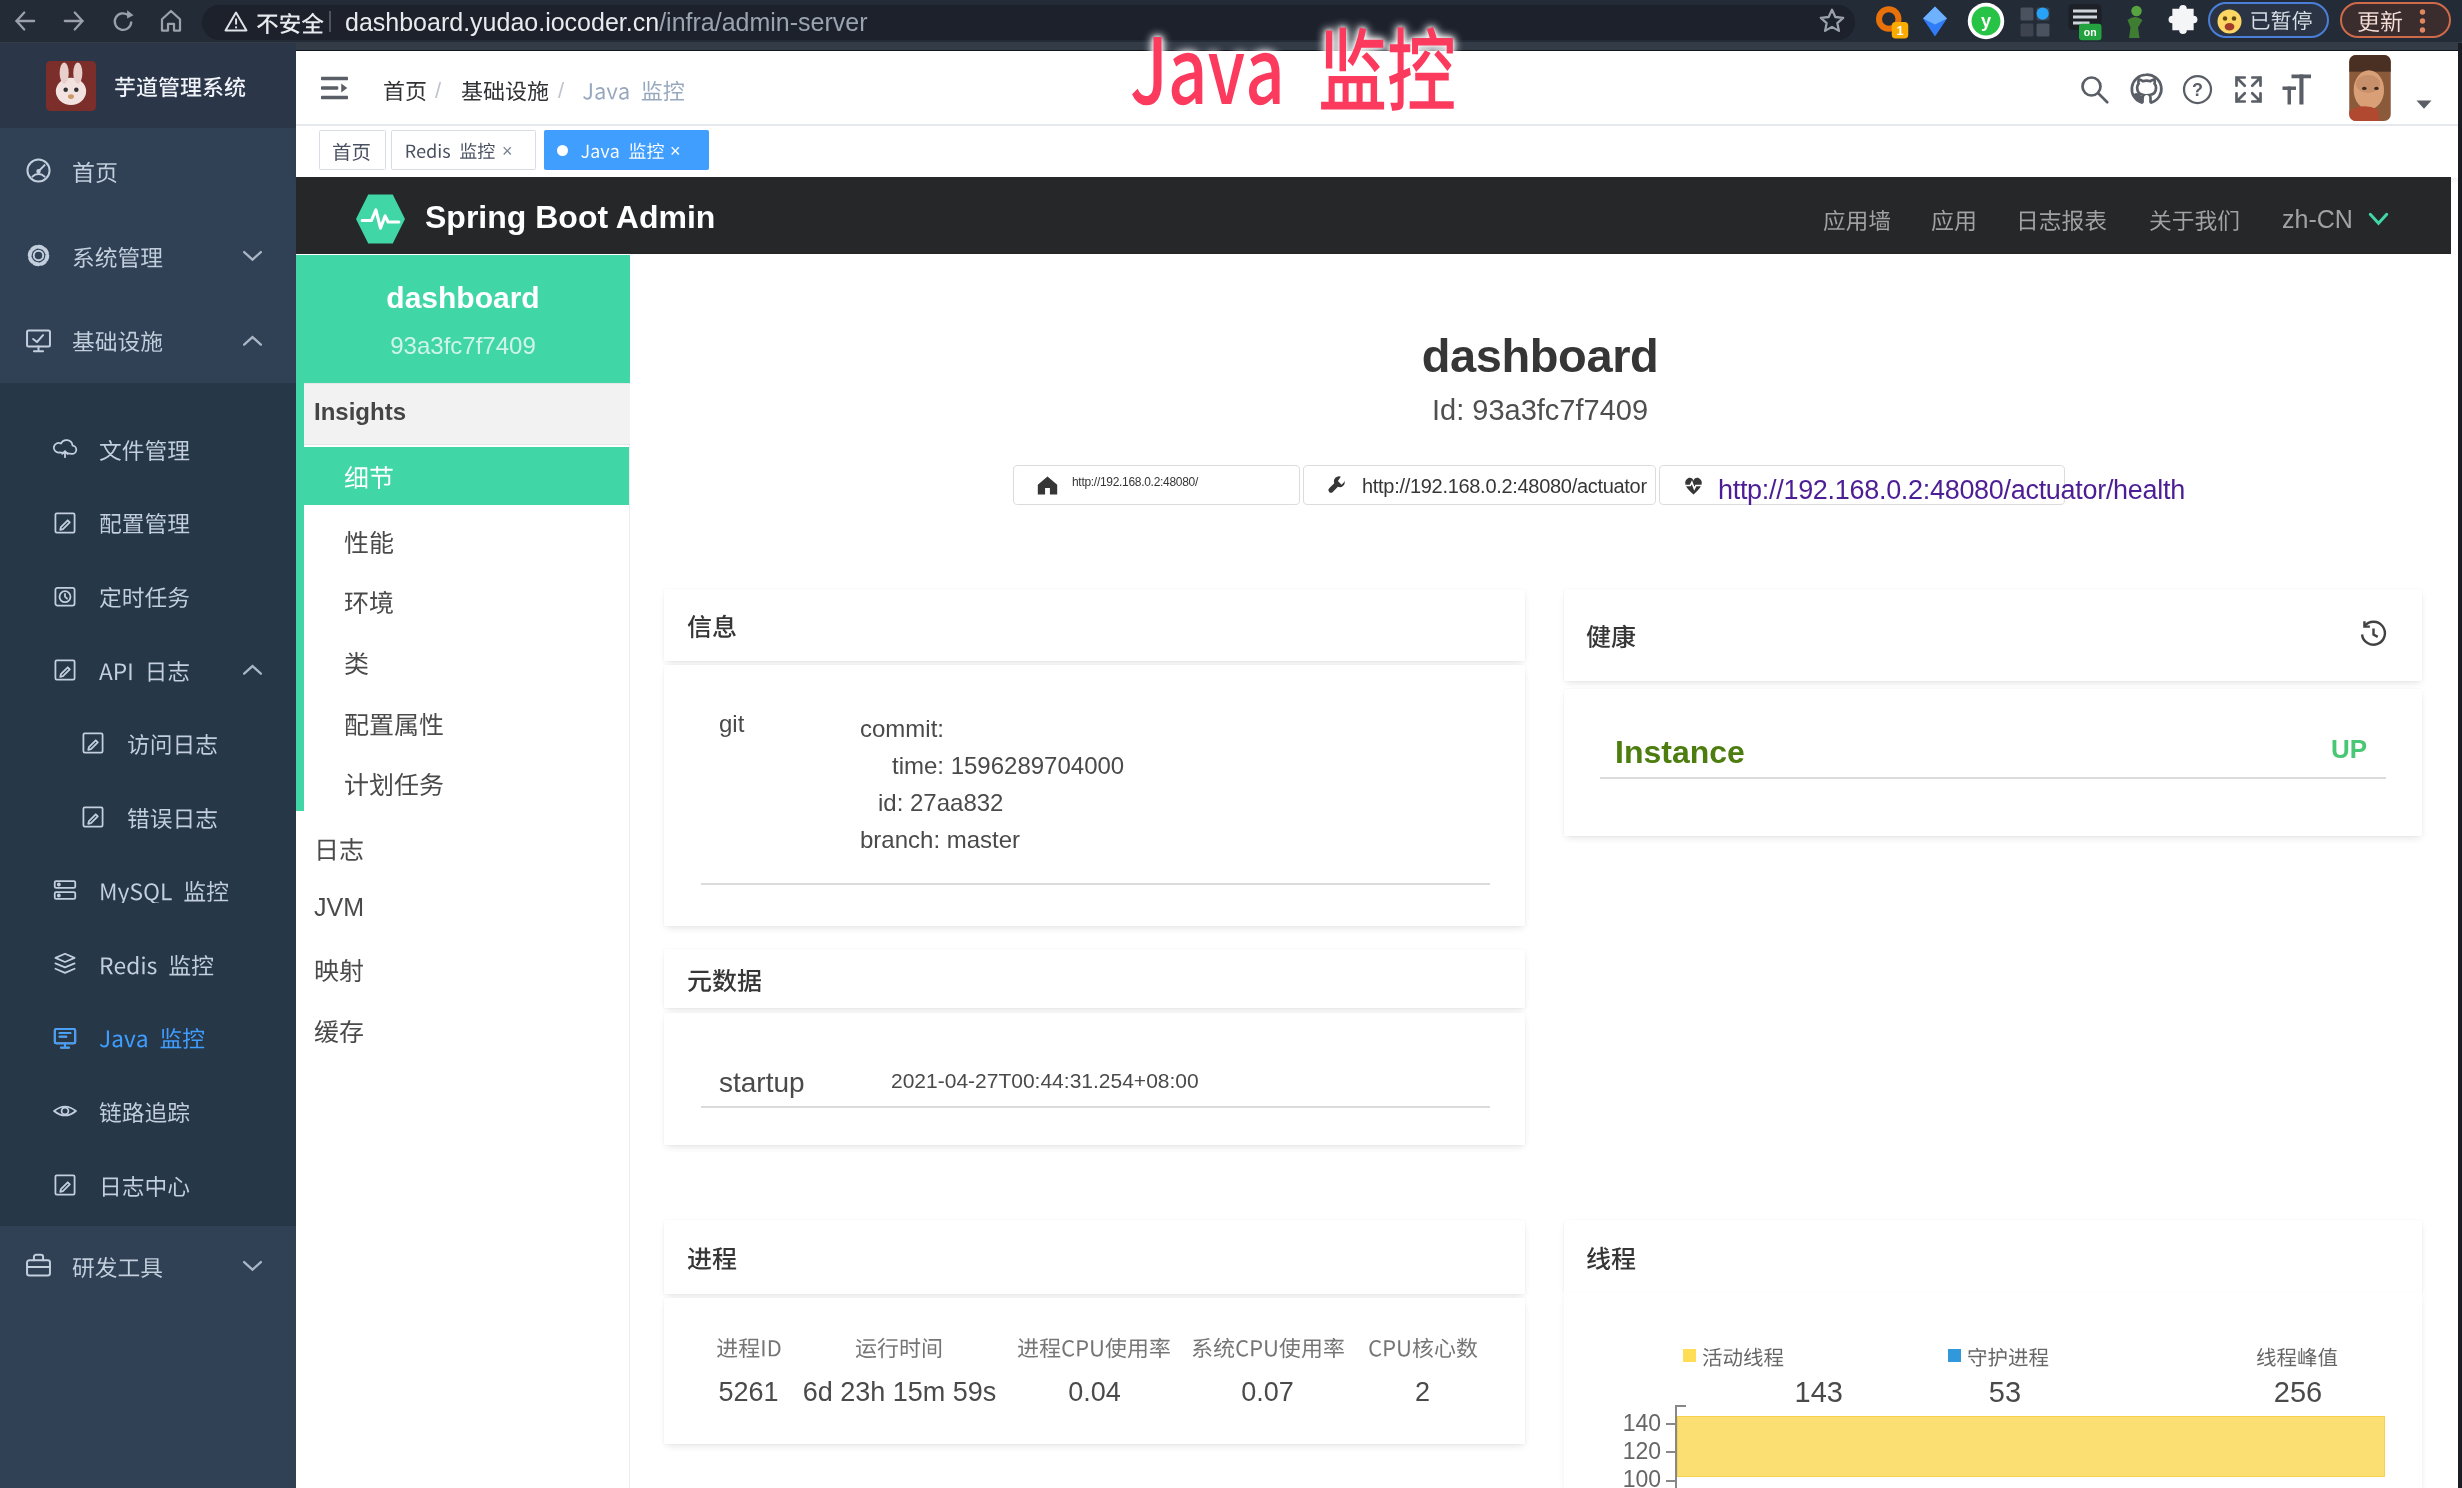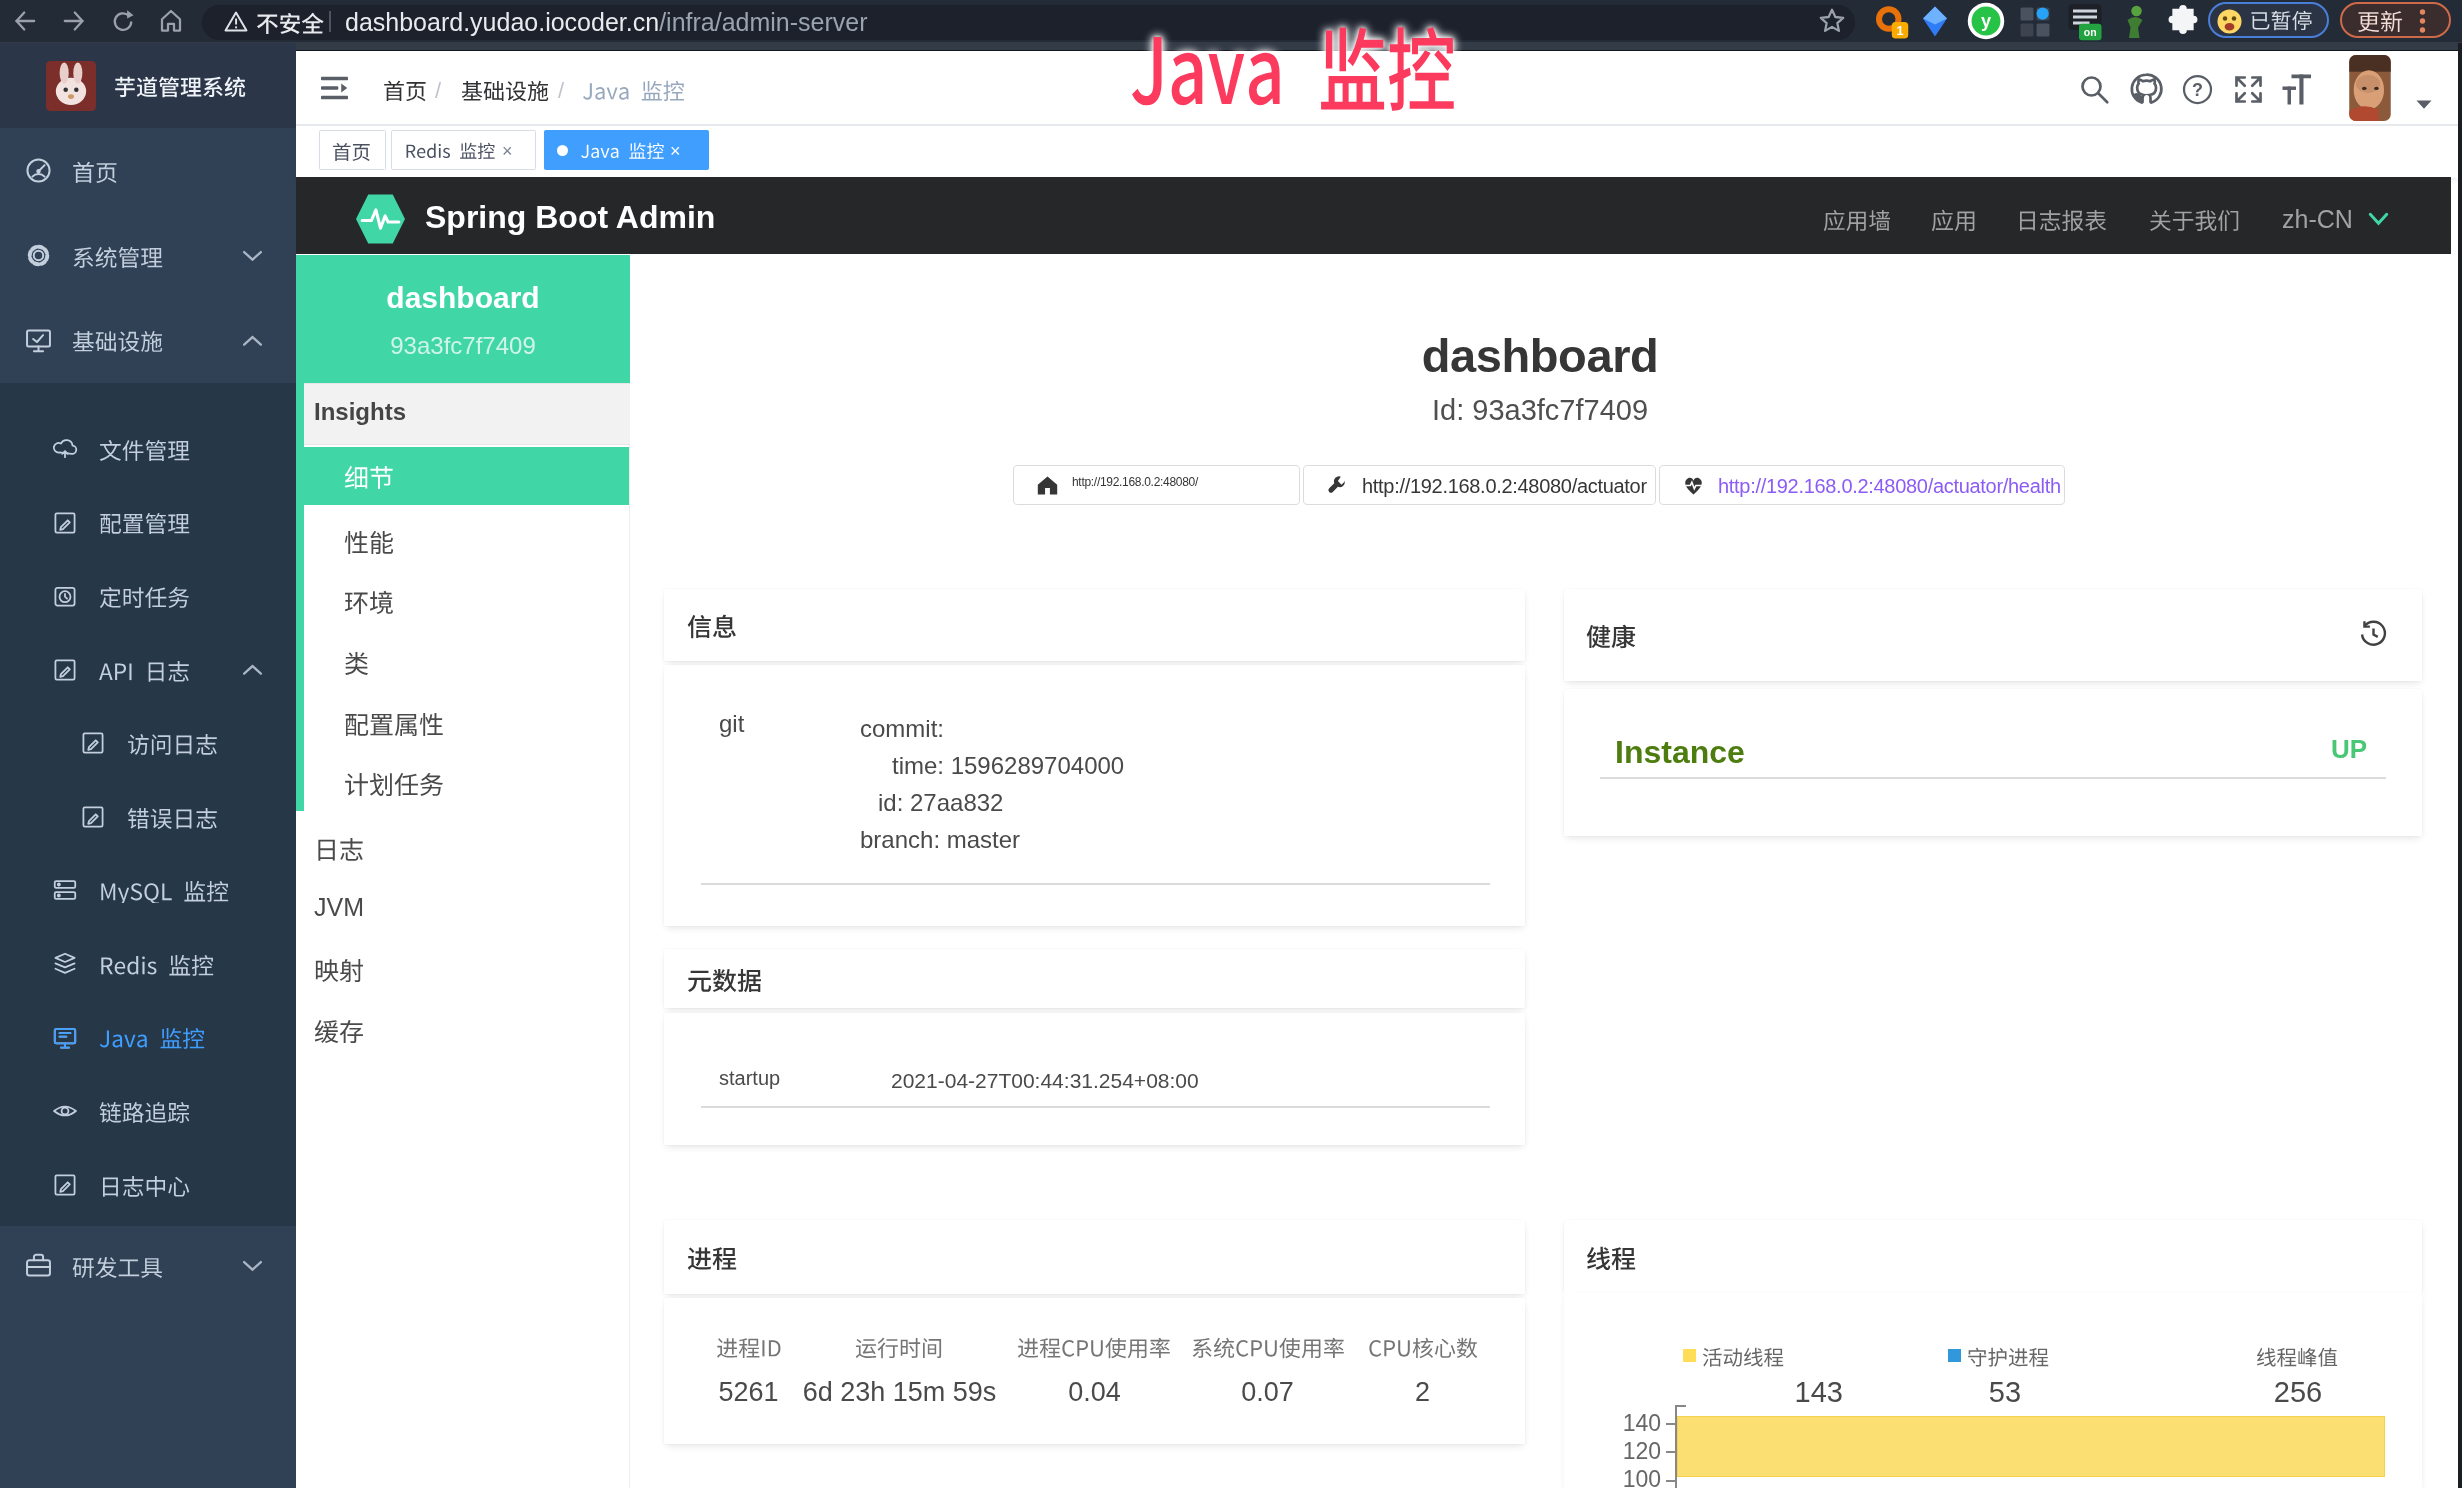--- a/index.html
+++ b/index.html
@@ -742,21 +742,21 @@
 <div class="ab" style="left:1303px;top:465px;width:353px;height:40px;border:1.5px solid #dbdbdb;border-radius:4.6px;background:#fff;box-sizing:border-box"></div>
 <svg class="ab" style="left:1326px;top:475px" width="23" height="21" viewBox="0 0 28 26">
     <path d="M24 4 a7 7 0 0 1 -9 9 L8 20 a3.4 3.4 0 0 1 -5-5 L10 8 a7 7 0 0 1 9-9 L15 5 l5 5 4-4 Z" fill="#363636" transform="translate(1,3) scale(.9)"></path>
   </svg>
 <div class="tx" style="left:1362px;top:475px;font-size:20px;letter-spacing:-0.3px;color:#363636">http://192.168.0.2:48080/actuator</div>
 <div class="ab" style="left:1659px;top:465px;width:406px;height:40px;border:1.5px solid #dbdbdb;border-radius:4.6px;background:#fff;box-sizing:border-box"></div>
 <svg class="ab" style="left:1682px;top:475px" width="23" height="21" viewBox="0 0 28 26">
     <path d="M14 24 C4 16 2 10 5 6 C8 2 13 3 14 7 C15 3 20 2 23 6 C26 10 24 16 14 24 Z" fill="#363636"></path>
     <polyline points="4,13 10,13 12,9 15,17 17,13 24,13" stroke="#fff" stroke-width="2" fill="none"></polyline>
   </svg>
-<div class="tx" style="left:1718px;top:475px;font-size:20px;letter-spacing:-0.3px;color:#8b5cf6">http://192.168.0.2:48080/actuator/health</div>
+<div class="tx" style="left:1718px;top:475px;font-size:27px;letter-spacing:-0.3px;color:#4c1d95">http://192.168.0.2:48080/actuator/health</div>
 <div class="card" style="left:664px;top:589px;width:861px;height:72px"></div>
 <svg class="zh" style="left:687px;top:614px;" width="50" height="25" viewBox="0 -880 2000 1000">
     <g fill="#363636" transform="scale(1,-1)">
       <use href="#G500_4fe1" x="0"></use>
       <use href="#G500_606f" x="1000"></use>
     </g>
   </svg>
 <div class="card" style="left:664px;top:665px;width:861px;height:261px"></div>
 <div class="tx" style="left:719px;top:710px;font-size:24px;color:#4a4a4a">git</div>
 <div class="tx" style="left:860px;top:710px;font-size:24px;color:#4a4a4a;line-height:37px">commit:<br><span style="margin-left:32px">time: 1596289704000</span><br><span style="margin-left:18px">id: 27aa832</span><br>branch: master</div>
@@ -781,21 +781,21 @@
 <div class="ab" style="left:1600px;top:777px;width:786px;height:1.5px;background:#dbdbdb"></div>
 <div class="card" style="left:664px;top:949px;width:861px;height:59px"></div>
 <svg class="zh" style="left:687px;top:968px;" width="75" height="25" viewBox="0 -880 3000 1000">
     <g fill="#363636" transform="scale(1,-1)">
       <use href="#G500_5143" x="0"></use>
       <use href="#G500_6570" x="1000"></use>
       <use href="#G500_636e" x="2000"></use>
     </g>
   </svg>
 <div class="card" style="left:664px;top:1013px;width:861px;height:132px"></div>
-<div class="tx" style="left:719px;top:1067px;font-size:20px;color:#4a4a4a">startup</div>
+<div class="tx" style="left:719px;top:1067px;font-size:28px;color:#4a4a4a">startup</div>
 <div class="tx" style="left:891px;top:1069px;font-size:21px;color:#4a4a4a">2021-04-27T00:44:31.254+08:00</div>
 <div class="ab" style="left:701px;top:1106px;width:789px;height:1.5px;background:#dbdbdb"></div>
 <div class="card" style="left:664px;top:1220px;width:861px;height:74px"></div>
 <svg class="zh" style="left:687px;top:1246px;" width="50" height="25" viewBox="0 -880 2000 1000">
     <g fill="#363636" transform="scale(1,-1)">
       <use href="#G500_8fdb" x="0"></use>
       <use href="#G500_7a0b" x="1000"></use>
     </g>
   </svg>
 <div class="card" style="left:664px;top:1298px;width:861px;height:146px"></div>

